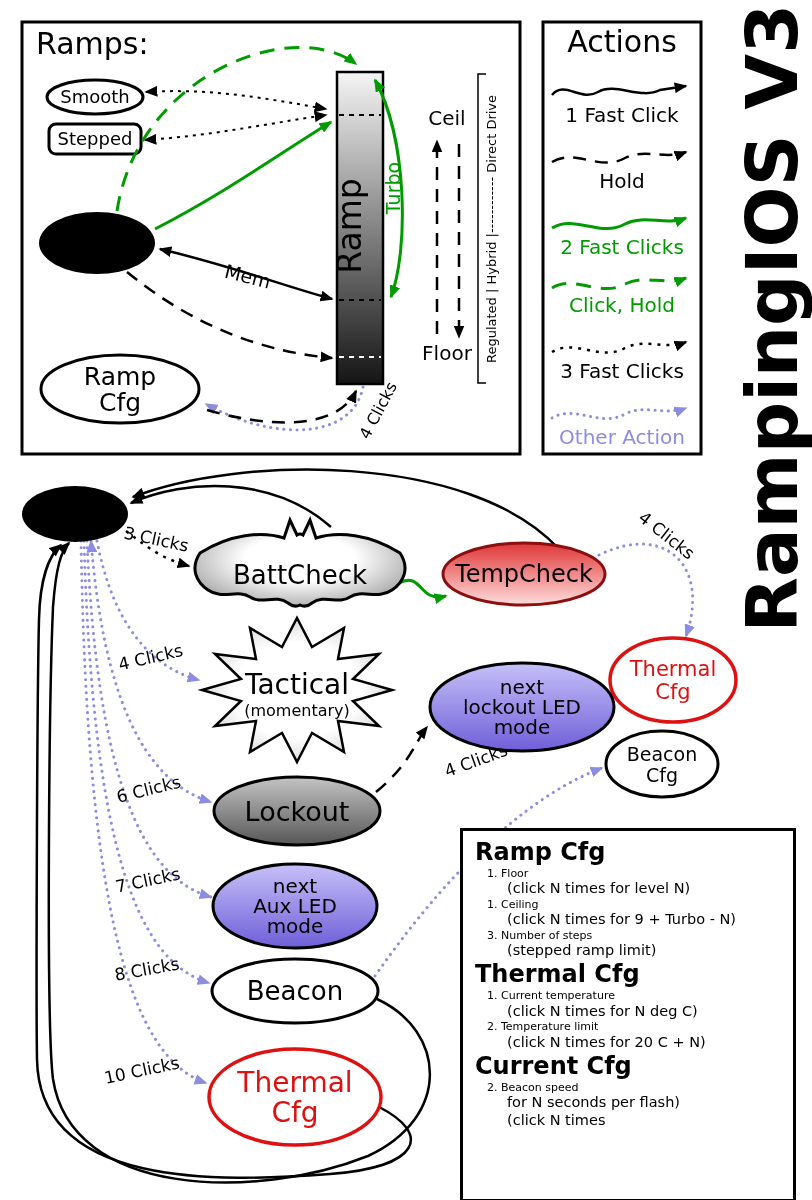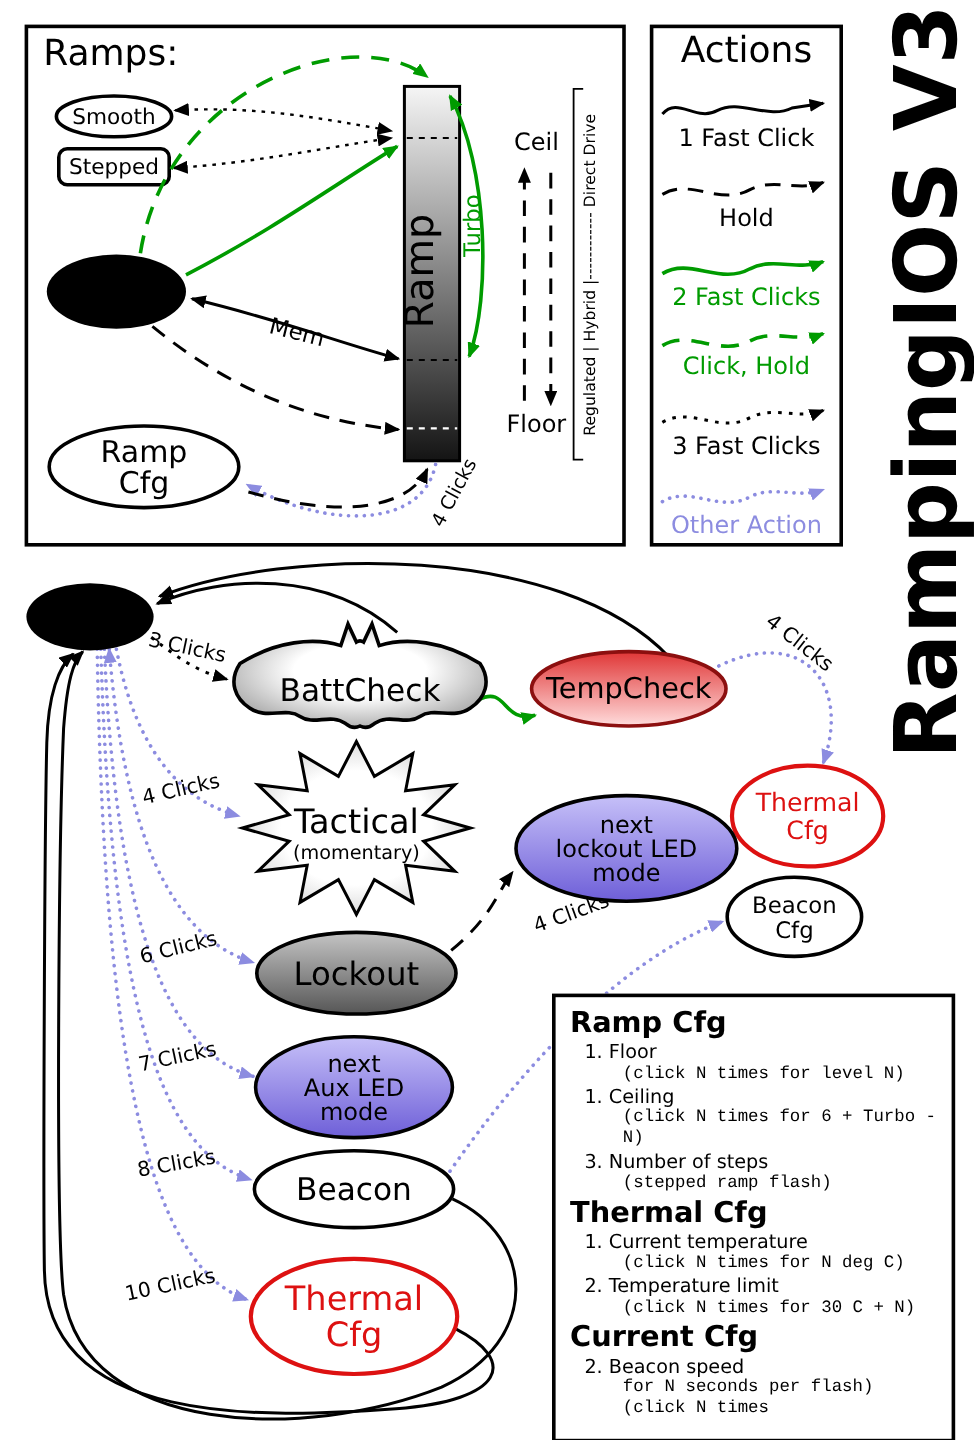--- a/index.html
+++ b/index.html
@@ -16,22 +16,22 @@
   .eTog{stroke:#000;stroke-width:2;fill:none;stroke-dasharray:3 5;}
   .barDash{stroke:#000;stroke-width:1.8;stroke-dasharray:5 5;}
   .barDashW{stroke:#fff;stroke-width:1.8;stroke-dasharray:5 5;}
   .whiteNode{fill:#fff;stroke:#000;stroke-width:3;}
   .redNode{fill:#fff;stroke:#dd1111;stroke-width:3.5;}
   .redText{fill:#dd1111;}
   .greenText{fill:#009b00;}
   .violetText{fill:#8c8ce0;}
   .config{position:absolute;left:460px;top:828px;width:336px;height:374px;border:3px solid #000;background:#fff;box-sizing:border-box;padding:6px 4px 4px 12px;}
   .cfg-h{font-size:24px;font-weight:bold;line-height:1.25;}
-  .cfg-item{font-size:16px;line-height:1.22;margin-left:12px;}
-  .cfg-note{font-size:14.5px;line-height:1.2;margin-left:44px;font-family:Liberation Mono, monospace;}
+  .cfg-item{font-size:11px;line-height:1.22;margin-left:12px;}
+  .cfg-note{font-size:14.5px;line-height:1.2;margin-left:32px;}
 </style>
 </head>
 <body>
 
 <div class="stage">
 <svg width="812" height="1200" viewBox="0 0 812 1200">
   <defs>
     <linearGradient id="gradRamp" x1="0" y1="0" x2="0" y2="1">
       <stop offset="0" stop-color="#f5f5f5"></stop>
           <stop offset="1" stop-color="#141414"></stop>
@@ -217,28 +217,28 @@
     <text x="295" y="1092" font-size="28" text-anchor="middle" class="redText">Thermal</text>
     <text x="295" y="1122" font-size="28" text-anchor="middle" class="redText">Cfg</text>
   </g>
 </svg>
 
   <div class="config">
     <div class="cfg-h">Ramp Cfg</div>
     <div class="cfg-item">1. Floor</div>
     <div class="cfg-note">(click N times for level N)</div>
     <div class="cfg-item">1. Ceiling</div>
-    <div class="cfg-note">(click N times for 6 + Turbo - N)</div>
+    <div class="cfg-note">(click N times for 9 + Turbo - N)</div>
     <div class="cfg-item">3. Number of steps</div>
-    <div class="cfg-note">(stepped ramp flash)</div>
+    <div class="cfg-note">(stepped ramp limit)</div>
 
     <div class="cfg-h">Thermal Cfg</div>
     <div class="cfg-item">1. Current temperature</div>
     <div class="cfg-note">(click N times for N deg C)</div>
     <div class="cfg-item">2. Temperature limit</div>
-    <div class="cfg-note">(click N times for 30 C + N)</div>
+    <div class="cfg-note">(click N times for 20 C + N)</div>
 
     <div class="cfg-h">Current Cfg</div>
     <div class="cfg-item">2. Beacon speed</div>
     <div class="cfg-note">for N seconds per flash)</div>
     <div class="cfg-note">(click N times</div>
   </div>
 </div>
 
 </body></html>

